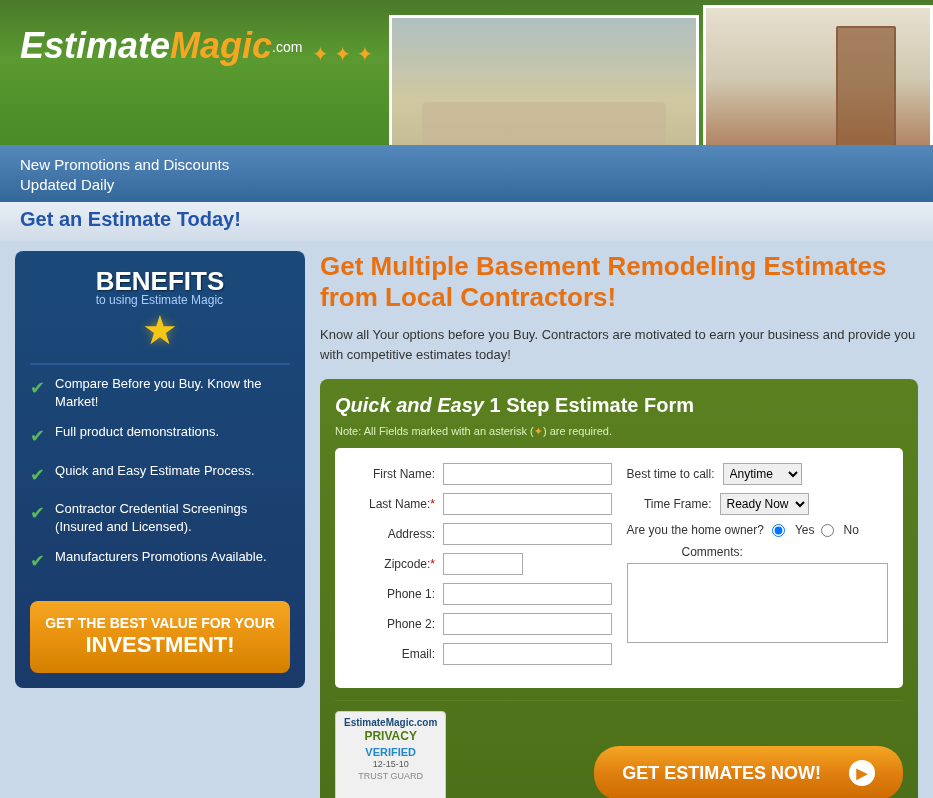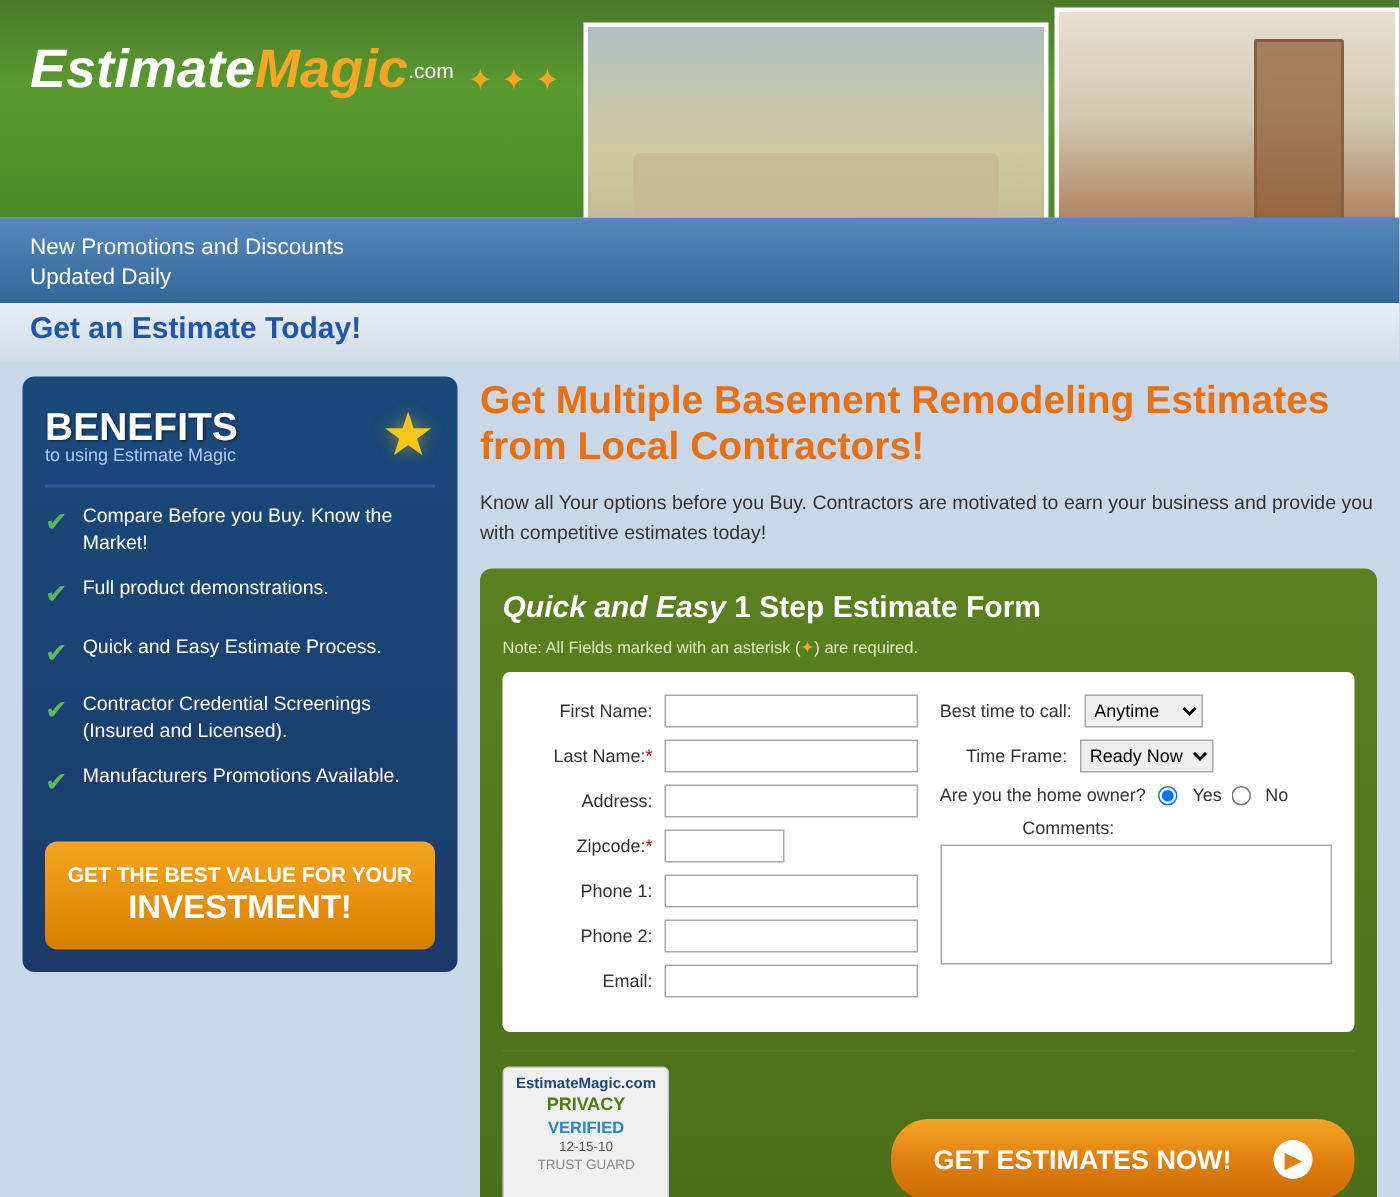--- a/index.html
+++ b/index.html
@@ -146,22 +146,23 @@
     }
     .benefits-box {
       background: linear-gradient(180deg, #1a4a7a 0%, #1a3a6a 100%);
       border-radius: 8px;
       padding: 15px;
       color: white;
     }
     .benefits-header {
       display: flex;
       align-items: center;
-      justify-content: space-between;
+      justify-content: flex-end;
       margin-bottom: 8px;
+      flex-direction: column;
     }
     .benefits-title {
       font-size: 26px;
       font-weight: bold;
       color: white;
       text-shadow: 1px 1px 2px rgba(0,0,0,0.5);
     }
     .benefits-subtitle {
       font-size: 12px;
       color: #aaccff;

